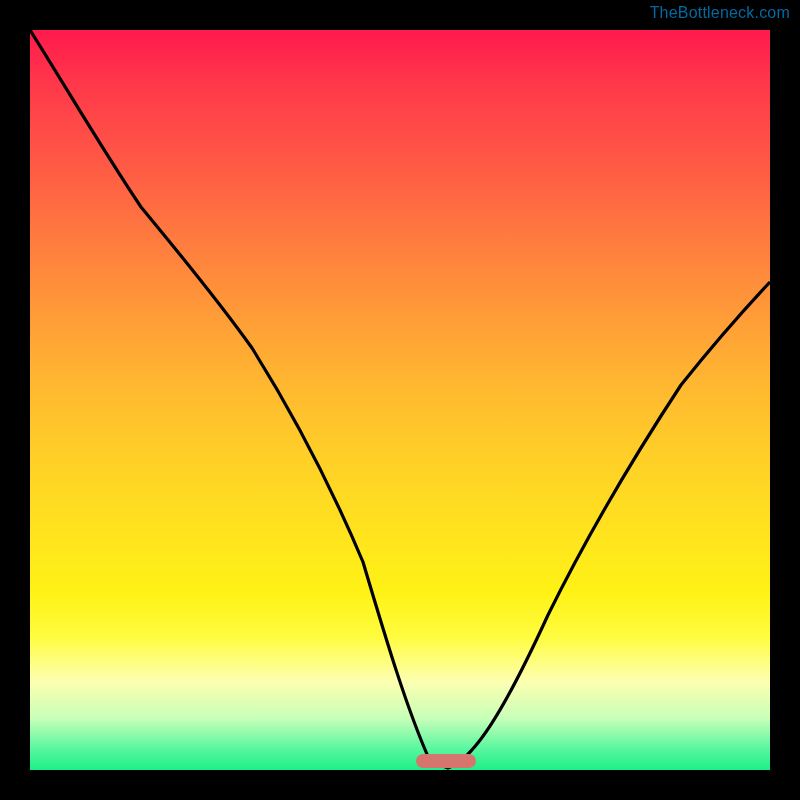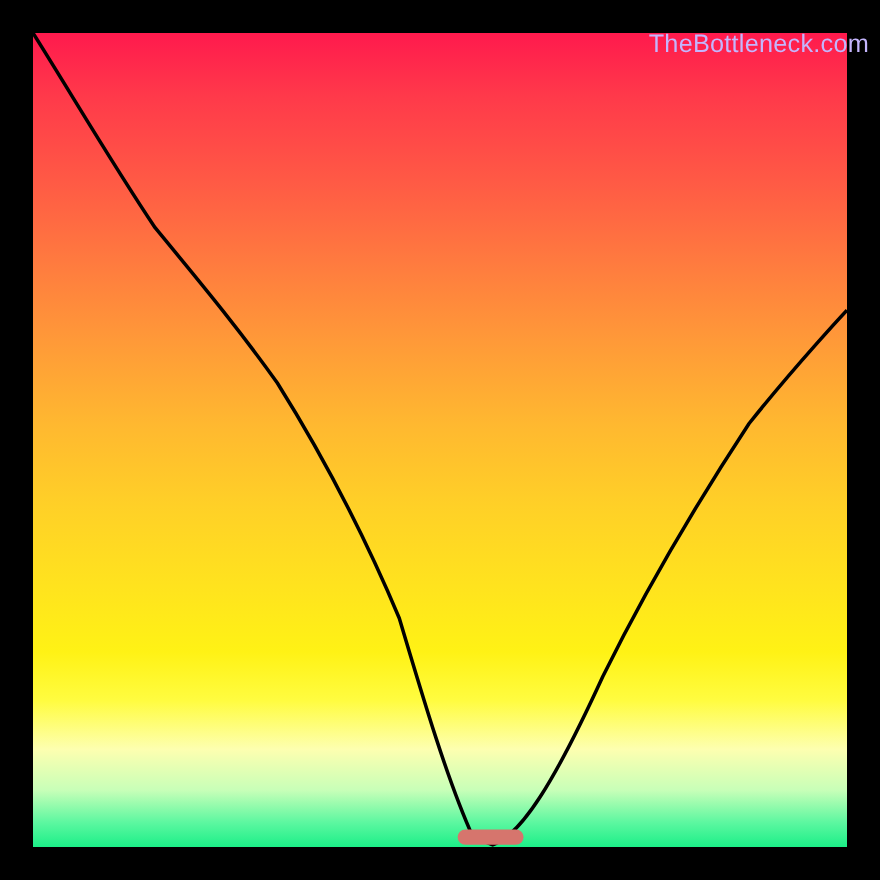--- a/index.html
+++ b/index.html
@@ -45,25 +45,24 @@
     position: absolute;
     left: 0;
     top: 0;
     width: 740px;
     height: 740px;
   }
   .attrib {
     position: absolute;
     top: 4px;
     right: 10px;
-    color: #c4b5fd;
-    font-size: 23px;
+    color: #0369a1;
+    font-size: 16px;
     font-weight: 500;
     letter-spacing: 0.2px;
-    margin-top: 22px;
   }
   .marker-pill {
     position: absolute;
     width: 60px;
     height: 14px;
     border-radius: 7px;
     background: #d6756d;
   }
 </style>
 </head>

